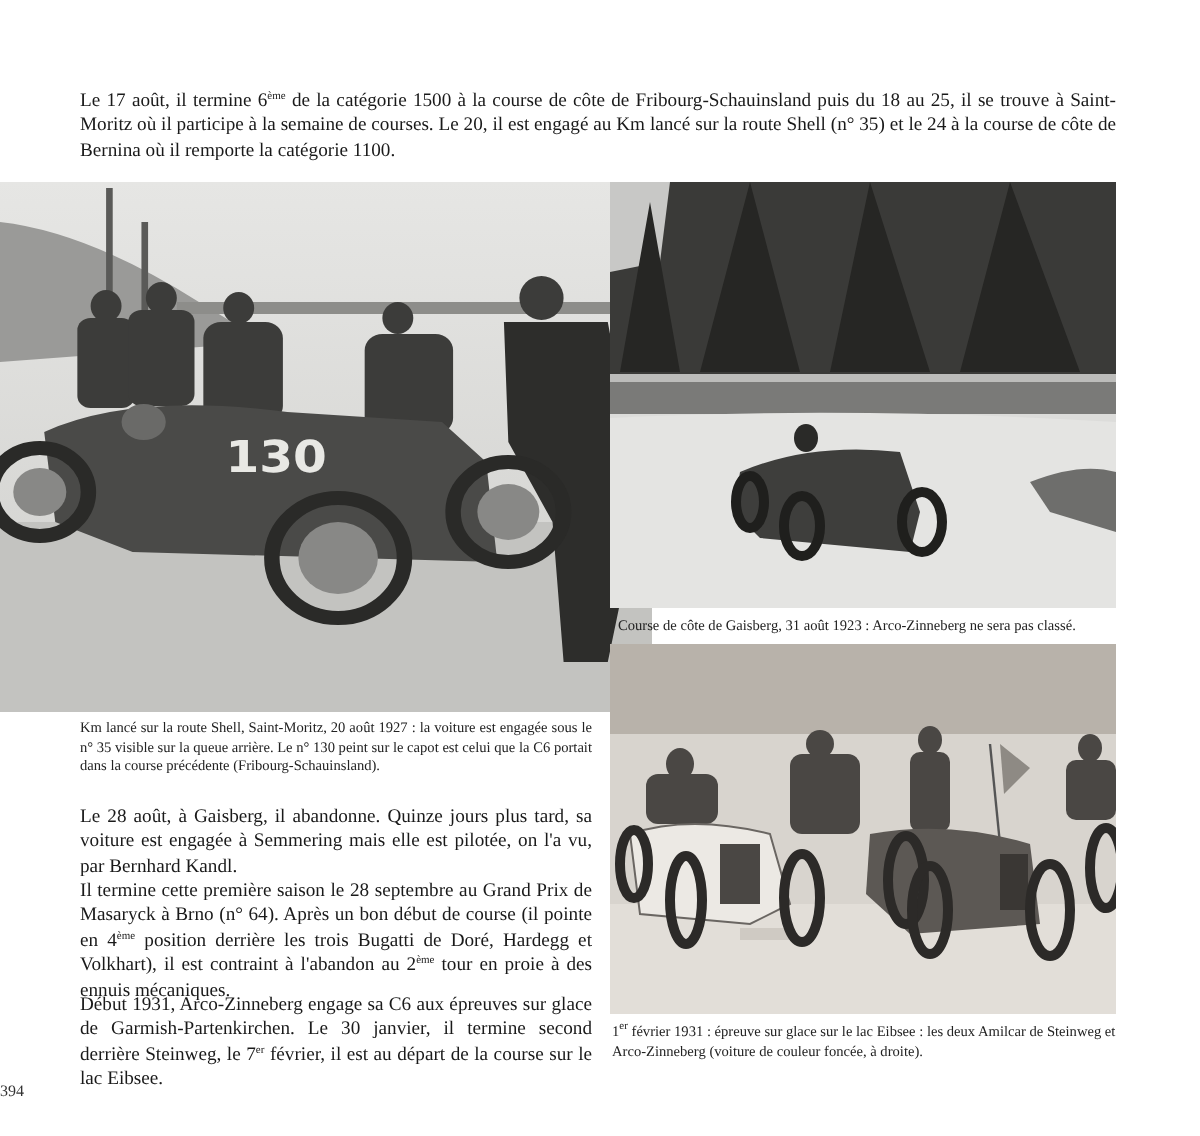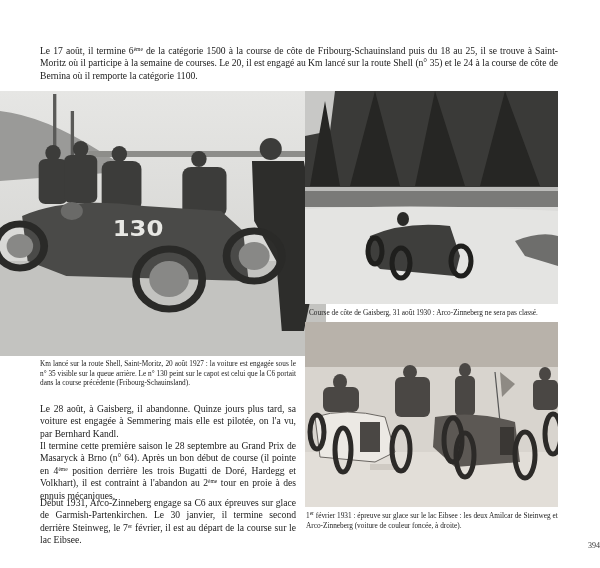--- a/index.html
+++ b/index.html
@@ -5,21 +5,21 @@
   html, body { margin: 0; padding: 0; background: #ffffff; }
   body { width: 600px; height: 568px; position: relative; overflow: hidden;
          font-family: "Liberation Serif", "DejaVu Serif", serif; color: #1a1a1a; }
   .para { position: absolute; font-size: 9.6px; line-height: 12.4px; text-align: justify; }
   .intro { left: 40px; top: 45px; width: 518px; }
   .body-col { left: 40px; width: 256px; }
   .cap { position: absolute; font-size: 7.3px; line-height: 9.6px; color: #222; }
   sup { font-size: 5.5px; line-height: 0; vertical-align: 3.5px; }
   .photo { position: absolute; overflow: hidden; }
   .photo svg { display: block; width: 100%; height: 100%; }
-  .pagenum { position: absolute; top: 541px; left: 0; width: 600px; text-align: right; font-size: 8px; color: #333; }
+  .pagenum { position: absolute; top: 541px; left: 0; width: 600px; text-align: left; font-size: 8px; color: #333; }
 </style>
 </head>
 <body>
 
 <p class="para intro" style="margin:0"><span>Le 17 août, il termine 6</span><sup>ème</sup><span> de la catégorie 1500 à la course de côte de Fribourg-Schauinsland puis du 18 au 25, il se trouve à Saint-Moritz où il participe à la semaine de courses. Le 20, il est engagé au Km lancé sur la route Shell (n° 35) et le 24 à la course de côte de Bernina où il remporte la catégorie 1100.</span></p>
 
 <div class="photo" style="left:0;top:91px;width:326px;height:265px;">
   <svg viewBox="0 0 295 265" preserveAspectRatio="none">
     <defs>
       <linearGradient id="skyL" x1="0" y1="0" x2="0" y2="1">
@@ -84,21 +84,21 @@
     <path d="M210 150 Q235 140 253 145 L253 175 L220 165 Z" fill="#6e6e6c"></path>
     <path d="M65 145 Q100 130 145 135 L155 165 L150 185 L75 178 L62 165 Z" fill="#3e3e3c"></path>
     <g fill="none" stroke="#1f1f1d" stroke-width="5">
         <ellipse cx="70" cy="160" rx="7" ry="13"></ellipse>
         <ellipse cx="96" cy="172" rx="9" ry="15"></ellipse>
         <ellipse cx="156" cy="170" rx="10" ry="15"></ellipse>
       </g>
     <ellipse cx="98" cy="128" rx="6" ry="7" fill="#2a2a28"></ellipse>
   </svg>
 </div>
-<p class="cap" style="left:309px;top:308px;width:255px;margin:0;">Course de côte de Gaisberg, 31 août 1930 : Arco-Zinneberg ne sera pas classé.</p>
+<p class="cap" style="left:309px;top:308px;width:255px;margin:0;">Course de côte de Gaisberg, 31 août 1923 : Arco-Zinneberg ne sera pas classé.</p>
 
 <div class="photo" style="left:305px;top:322px;width:253px;height:185px;">
   <svg viewBox="0 0 253 185" preserveAspectRatio="none">
     <rect width="253" height="185" fill="#d8d4ce"></rect>
     <rect width="253" height="45" fill="#b8b2aa"></rect>
     <rect y="130" width="253" height="55" fill="#e2ded8"></rect>
 
     <g fill="#4a4744">
       <ellipse cx="35" cy="60" rx="7" ry="8"></ellipse>
         <rect x="18" y="65" width="36" height="25" rx="6"></rect>

